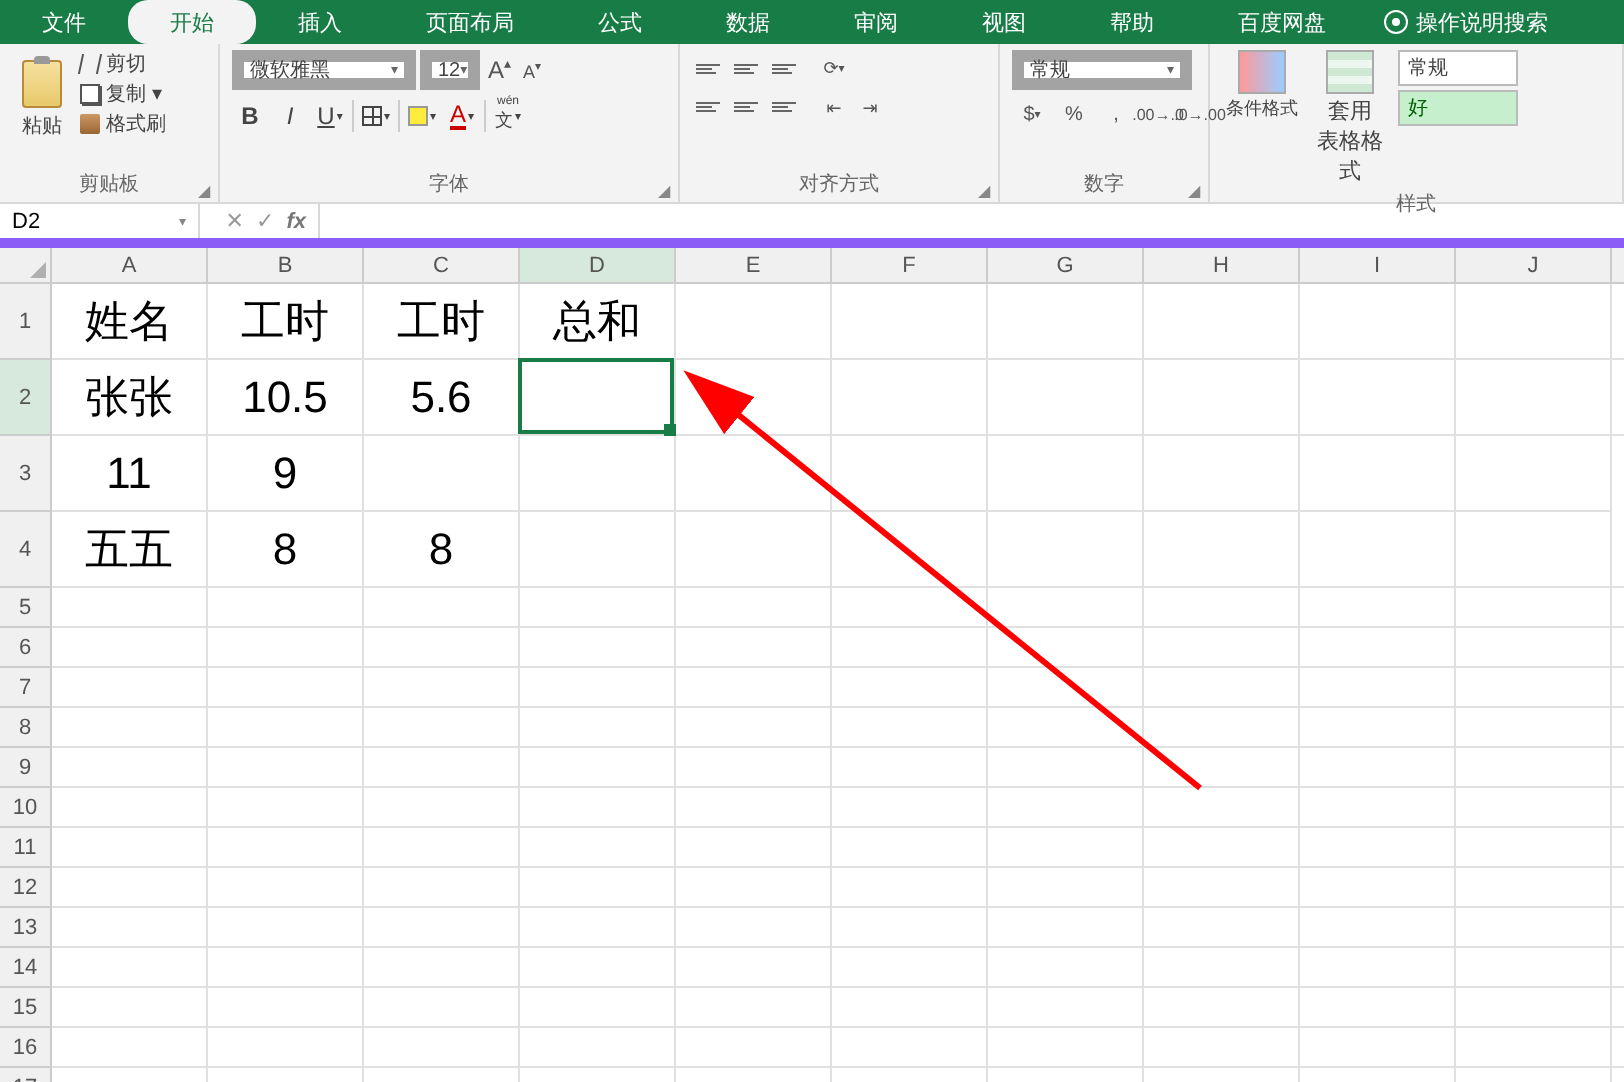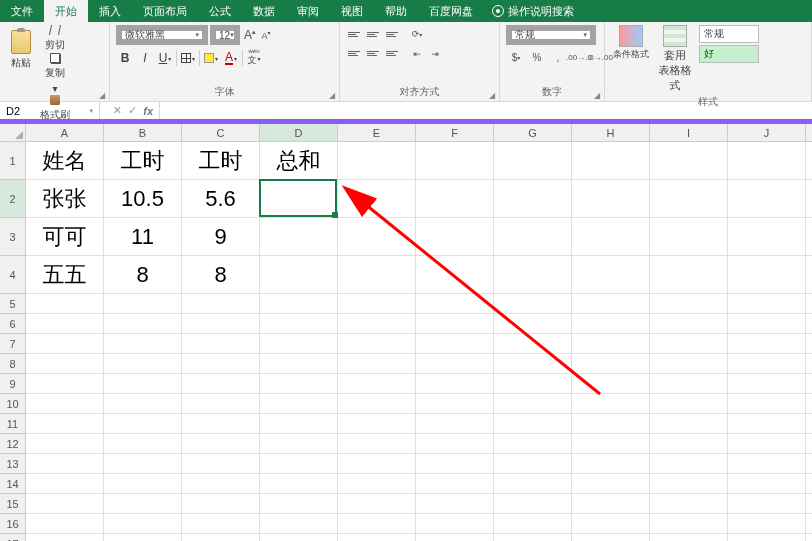--- a/index.html
+++ b/index.html
@@ -1,37 +1,37 @@
 <!DOCTYPE html>
 <html><head>
 <meta charset="utf-8">
 <style>
 * { box-sizing: border-box; margin: 0; padding: 0; font-family: "Microsoft YaHei", sans-serif; }
 body { width: 812px; height: 541px; background: #fff; overflow: hidden; position: relative; }
 
 
 .tabs { height: 22px; background: #187c47; display: flex; align-items: stretch; color: #fff; font-size: 11px; }
-.tabs .tab { padding: 0 11px; display: flex; align-items: center; cursor: pointer; }
+.tabs .tab { padding: 0 21px; display: flex; align-items: center; cursor: pointer; border-radius: 10px; }
 .tabs .tab.active { background: #f3f3f3; color: #187c47; }
 .tabs .search { display: flex; align-items: center; padding: 0 8px; gap: 4px; }
 .tabs .bulb { width: 12px; height: 12px; border: 1px solid #fff; border-radius: 50%; position: relative; }
 .tabs .bulb::after { content:""; position:absolute; left:3px; top:3px; width:4px; height:4px; background:#fff; border-radius:50%; }
 
 
 .ribbon { height: 80px; background: #f3f3f3; border-bottom: 1px solid #d8d8d8; display: flex; font-size: 11px; color: #444; }
 .group { border-right: 1px solid #d8d8d8; padding: 3px 6px 0; display: flex; flex-direction: column; justify-content: space-between; }
 .group-label { text-align: center; font-size: 10px; color: #666; padding: 2px 0; }
 .group-body { flex: 1; display: flex; align-items: flex-start; gap: 4px; }
 
 
 .clip-big { width: 30px; height: 50px; display: flex; flex-direction: column; align-items: center; justify-content: center; gap: 2px; }
 .clip-icon { width: 20px; height: 24px; border: 1px solid #b88a3a; border-radius: 2px; background: linear-gradient(#f7e0a0,#e8c96a); position: relative; }
 .clip-icon::before { content:""; position:absolute; top:-3px; left:5px; width:8px; height:4px; background:#999; border-radius:2px 2px 0 0; }
 .clip-side { display: flex; flex-direction: column; gap: 1px; font-size: 10px; }
-.clip-side span { display: flex; align-items: center; gap: 3px; cursor: pointer; flex-direction: column; }
+.clip-side span { display: flex; align-items: center; gap: 3px; cursor: pointer; }
 .sci { width:10px; height:10px; display:inline-block; }
 .cut-i { border-left:1px solid #555; border-right:1px solid #555; transform: skewX(-12deg); }
 .copy-i { border:1px solid #555; background:#fff; box-shadow: 1px 1px 0 #555; }
 .brush-i { background: linear-gradient(#c96,#963); border-radius:1px; }
 
 
 .font-top { display:flex; gap:2px; align-items:center; }
 .selbox { border:6px solid #a3a3a3; background:#fff; height:18px; font-size:10px; display:flex; align-items:center; padding:4px 3px; justify-content:space-between; }
 .selbox .dd { font-size:7px; color:#666; }
 .font-name { width: 92px; }
@@ -366,21 +366,20 @@
         <div class="cell"></div>
         <div class="cell"></div>
         <div class="cell"></div>
         <div class="cell"></div>
         <div class="cell"></div>
         <div class="cell"></div>
         <div class="cell"></div>
         <div class="cell"></div>
       </div>
       <div class="row tall">
-        <div class="cell">可可</div>
         <div class="cell">11</div>
         <div class="cell">9</div>
         <div class="cell"></div>
         <div class="cell"></div>
         <div class="cell"></div>
         <div class="cell"></div>
         <div class="cell"></div>
         <div class="cell"></div>
         <div class="cell"></div>
         <div class="cell"></div>

